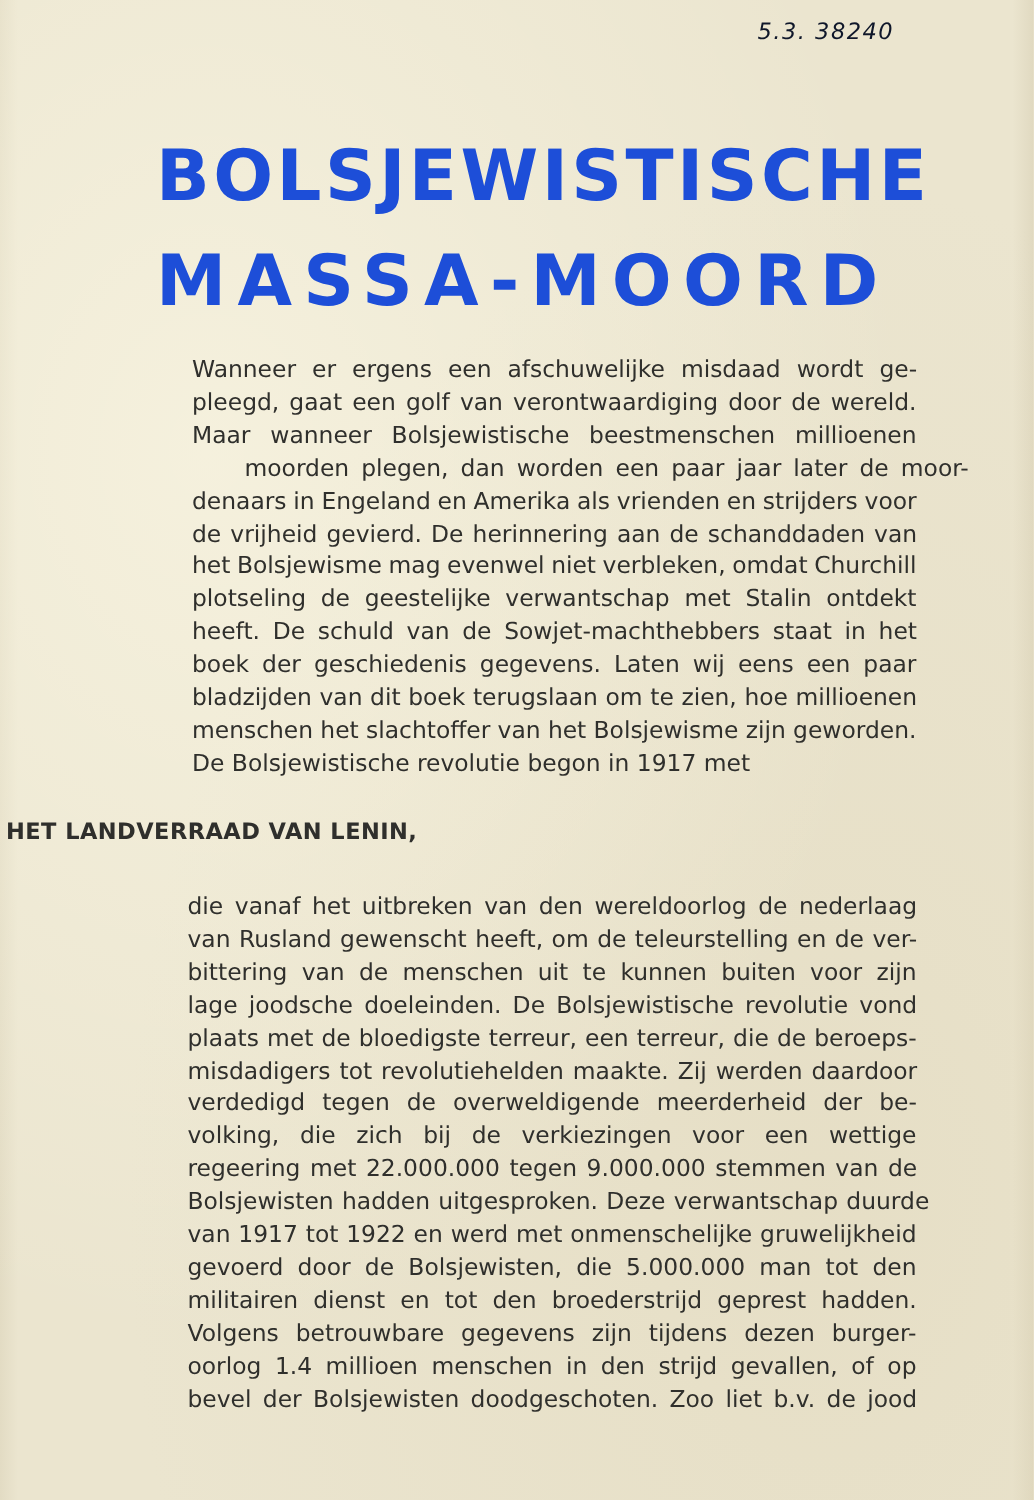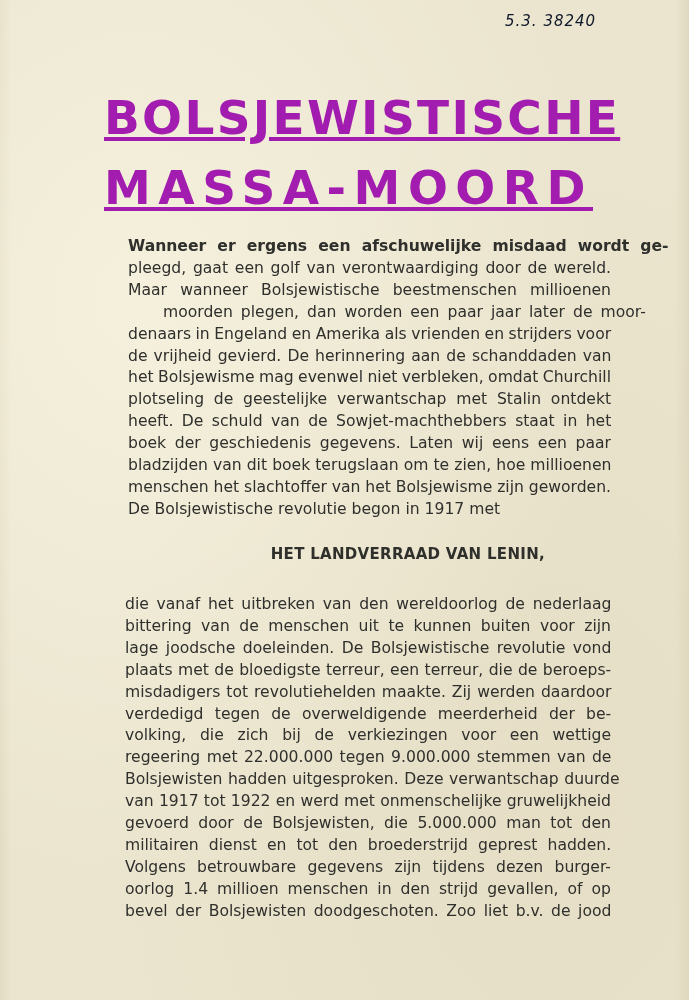--- a/index.html
+++ b/index.html
@@ -16,75 +16,75 @@
   }
   .archive-number {
     position: absolute; left: 505px; top: 12px;
     font-family: "DejaVu Sans", sans-serif;
     font-size: 15px; color: #0f172a; letter-spacing: 1px;
     font-style: italic;
   }
   .title {
     position: absolute; left: 104px; width: 510px;
     font-family: "DejaVu Sans", sans-serif;
-    font-weight: bold; color: #a21caf;
+    font-weight: bold; color: #1d4ed8;
     white-space: nowrap;
-    text-decoration: underline;
   }
   .title-1 { top: 90px; font-size: 47px; letter-spacing: 2.3px; }
   .title-2 { top: 160px; font-size: 47px; letter-spacing: 7.5px; }
   .body-text {
     position: absolute; left: 128px; width: 483px;
     font-family: "DejaVu Sans", sans-serif;
     font-size: 15.6px; line-height: 21.9px;
     color: #2f2f2c;
   }
   .line {
     display: block; white-space: nowrap;
     text-align: justify; text-align-last: justify;
   }
   .line.last { text-align-last: left; }
   .p1 { top: 236px; }
   .p2 { top: 594px; left: 125px; width: 486px; }
   .subheading {
-    position: absolute; top: 545px; left: 0; width: 545px; text-align: right;
+    position: absolute; top: 545px; left: 0; width: 545px; text-align: left;
     font-family: "DejaVu Sans", sans-serif;
     font-weight: bold; font-size: 15px; letter-spacing: 0.3px;
     color: #2f2f2c;
-    padding-left: 36px; box-sizing: border-box;
+    padding-left: 4px; box-sizing: border-box;
   }
 </style>
 </head>
 <body>
 
 <div class="archive-number">5.3. 38240</div>
 
 <h1 class="title title-1" style="margin:0;">BOLSJEWISTISCHE</h1>
 <h1 class="title title-2" style="margin:0;">MASSA-MOORD</h1>
 
 <div class="body-text p1">
-  <span class="line" style="display: block; word-spacing: 5.71429px; font-weight: bold;">Wanneer er ergens een afschuwelijke misdaad wordt ge-</span>
+  <span class="line" style="display: block; word-spacing: 5.71429px;">Wanneer er ergens een afschuwelijke misdaad wordt ge-</span>
   <span class="line" style="display: block; word-spacing: 1.75px;">pleegd, gaat een golf van verontwaardiging door de wereld.</span>
   <span class="line" style="display: block; word-spacing: 8.25px;">Maar wanneer Bolsjewistische beestmenschen millioenen</span>
   <span class="line" style="display: block; word-spacing: 3.11111px; margin-left: 35px;">moorden plegen, dan worden een paar jaar later de moor-</span>
   <span class="line" style="display: block; word-spacing: -0.444444px;">denaars in Engeland en Amerika als vrienden en strijders voor</span>
   <span class="line" style="display: block; word-spacing: 1.125px;">de vrijheid gevierd. De herinnering aan de schanddaden van</span>
   <span class="line" style="display: block; word-spacing: -0.571429px;">het Bolsjewisme mag evenwel niet verbleken, omdat Churchill</span>
   <span class="line" style="display: block; word-spacing: 4.83333px;">plotseling de geestelijke verwantschap met Stalin ontdekt</span>
   <span class="line" style="display: block; word-spacing: 3.5px;">heeft. De schuld van de Sowjet-machthebbers staat in het</span>
   <span class="line" style="display: block; word-spacing: 3.125px;">boek der geschiedenis gegevens. Laten wij eens een paar</span>
   <span class="line" style="display: block; word-spacing: 0.111111px;">bladzijden van dit boek terugslaan om te zien, hoe millioenen</span>
   <span class="line" style="display: block; word-spacing: -0.142857px;">menschen het slachtoffer van het Bolsjewisme zijn geworden.</span>
   <span class="line last">De Bolsjewistische revolutie begon in 1917 met</span>
 </div>
 
 <div class="subheading">HET LANDVERRAAD VAN LENIN,</div>
 
 <div class="body-text p2">
   <span class="line" style="display: block; word-spacing: 2.75px;">die vanaf het uitbreken van den wereldoorlog de nederlaag</span>
+  <span class="line" style="display: block; word-spacing: 0.666667px;">van Rusland gewenscht heeft, om de teleurstelling en de ver-</span>
   <span class="line" style="display: block; word-spacing: 4.55556px;">bittering van de menschen uit te kunnen buiten voor zijn</span>
   <span class="line" style="display: block; word-spacing: 2.5px;">lage joodsche doeleinden. De Bolsjewistische revolutie vond</span>
   <span class="line" style="display: block; word-spacing: 0.444444px;">plaats met de bloedigste terreur, een terreur, die de beroeps-</span>
   <span class="line" style="display: block; word-spacing: 1px;">misdadigers tot revolutiehelden maakte. Zij werden daardoor</span>
   <span class="line" style="display: block; word-spacing: 6.33333px;">verdedigd tegen de overweldigende meerderheid der be-</span>
   <span class="line" style="display: block; word-spacing: 8.75px;">volking, die zich bij de verkiezingen voor een wettige</span>
   <span class="line" style="display: block; word-spacing: 1.42857px;">regeering met 22.000.000 tegen 9.000.000 stemmen van de</span>
   <span class="line" style="display: block; word-spacing: 0.6px;">Bolsjewisten hadden uitgesproken. Deze verwantschap duurde</span>
   <span class="line" style="display: block; word-spacing: 0.25px;">van 1917 tot 1922 en werd met onmenschelijke gruwelijkheid</span>
   <span class="line" style="display: block; word-spacing: 4.5px;">gevoerd door de Bolsjewisten, die 5.000.000 man tot den</span>

